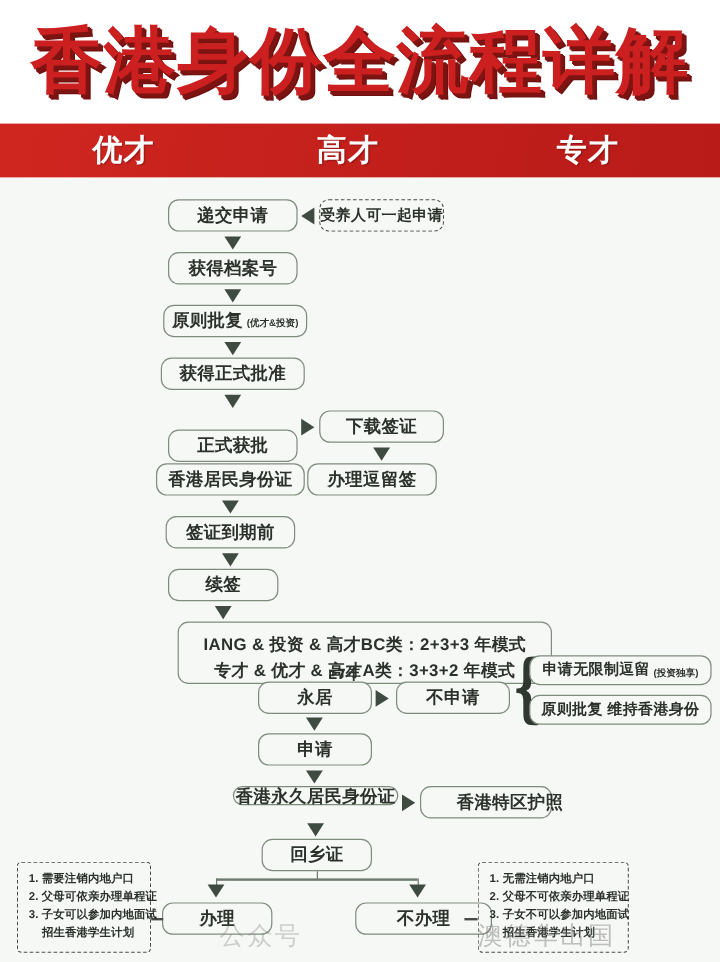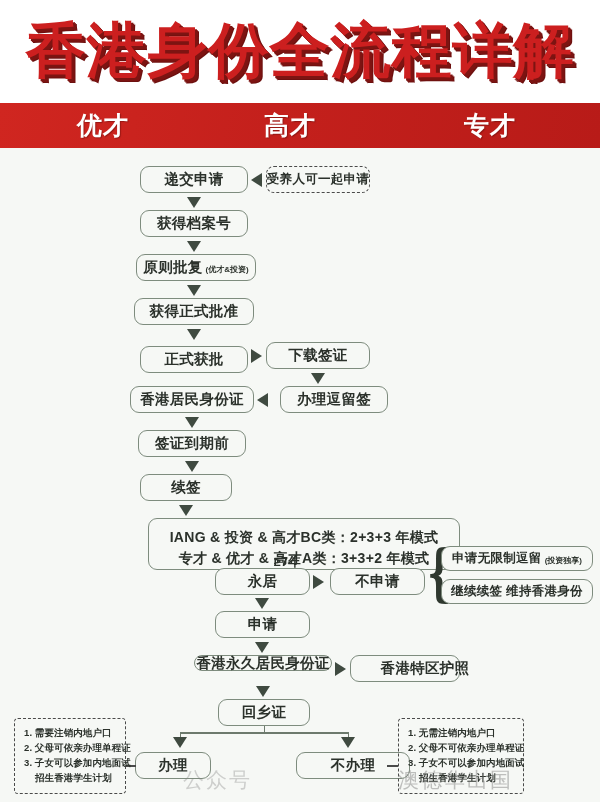--- a/index.html
+++ b/index.html
@@ -246,34 +246,34 @@
     <span>原则批复</span>
     <span class="sub">(优才&amp;投资)</span>
   </div>
   <div class="arrow down" style="left:186.5px; top:137px;"></div>
 
   <div class="box" style="left:134px; top:150px; width:120px; height:27px;">
     <span>获得正式批准</span>
   </div>
   <div class="arrow down" style="left:186.5px; top:181px;"></div>
 
-  <div class="box" style="left:140px; top:198px; width:108px; height:27px;">
+  <div class="box" style="left:140px; top:210px; width:108px; height:27px;">
     <span>正式获批</span>
   </div>
   <div class="arrow right" style="left:251px; top:200.5px;"></div>
   <div class="box" style="left:266px; top:194px; width:104px; height:27px;">
     <span>下载签证</span>
   </div>
   <div class="arrow down" style="left:310.5px; top:225px;"></div>
 
   <div class="box" style="left:130px; top:238px; width:124px; height:27px;">
     <span>香港居民身份证</span>
   </div>
   <div class="arrow left" style="left:257px; top:244.5px;"></div>
-  <div class="box" style="left:280px; top:238px; width:108px; height:27px;">
+  <div class="box" style="left:256px; top:238px; width:108px; height:27px;">
     <span>办理逗留签</span>
   </div>
   <div class="arrow down" style="left:184.5px; top:269px;"></div>
 
   <div class="box" style="left:138px; top:262px; width:108px; height:27px; top:282px;">
     <span>签证到期前</span>
   </div>
   <div class="arrow down" style="left:184.5px; top:313px;"></div>
 
   <div class="box" style="left:140px; top:326px; width:92px; height:27px;">
@@ -296,21 +296,21 @@
   <div class="box" style="left:330px; top:420px; width:95px; height:27px;">
     <span>不申请</span>
   </div>
 
   <div class="brace" style="left:427px; top:394px;">{</div>
   <div class="box" style="left:441px; top:398px; width:152px; height:25px; font-size:12.5px;">
     <span>申请无限制逗留</span>
     <span class="sub">(投资独享)</span>
   </div>
   <div class="box" style="left:441px; top:431px; width:152px; height:25px; font-size:12.5px;">
-    <span>继续续签 维持香港身份</span>
+    <span>原则批复 维持香港身份</span>
   </div>
 
   <div class="arrow down" style="left:254.5px; top:450px;"></div>
 
   <div class="box" style="left:215px; top:463px; width:95px; height:27px;">
     <span>申请</span>
   </div>
   <div class="arrow down" style="left:254.5px; top:494px;"></div>
 
   <div class="box" style="left:194px; top:507px; width:138px; height:16px;">
@@ -326,21 +326,21 @@
     <span>回乡证</span>
   </div>
 
   <div class="vline" style="left:263.5px; top:578px; height:7px;"></div>
   <div class="hline" style="left:180px; top:584px; width:168px; background:#6d7a6d;"></div>
   <div class="vline" style="left:179.5px; top:584px; height:6px;"></div>
   <div class="vline" style="left:347.5px; top:584px; height:6px;"></div>
   <div class="arrow down" style="left:172.5px; top:589px;"></div>
   <div class="arrow down" style="left:340.5px; top:589px;"></div>
 
-  <div class="box" style="left:135px; top:604px; width:76px; height:27px;">
+  <div class="box" style="left:135px; top:604px; width:92px; height:27px;">
     <span>办理</span>
   </div>
   <div class="box" style="left:296px; top:604px; width:114px; height:27px;">
     <span>不办理</span>
   </div>
 
   <div class="hline" style="left:126px; top:617px; width:10px;"></div>
   <div class="hline" style="left:387px; top:617px; width:11px;"></div>
 
   <div class="note" style="left:14px; top:570px; width:112px; height:76px;">

